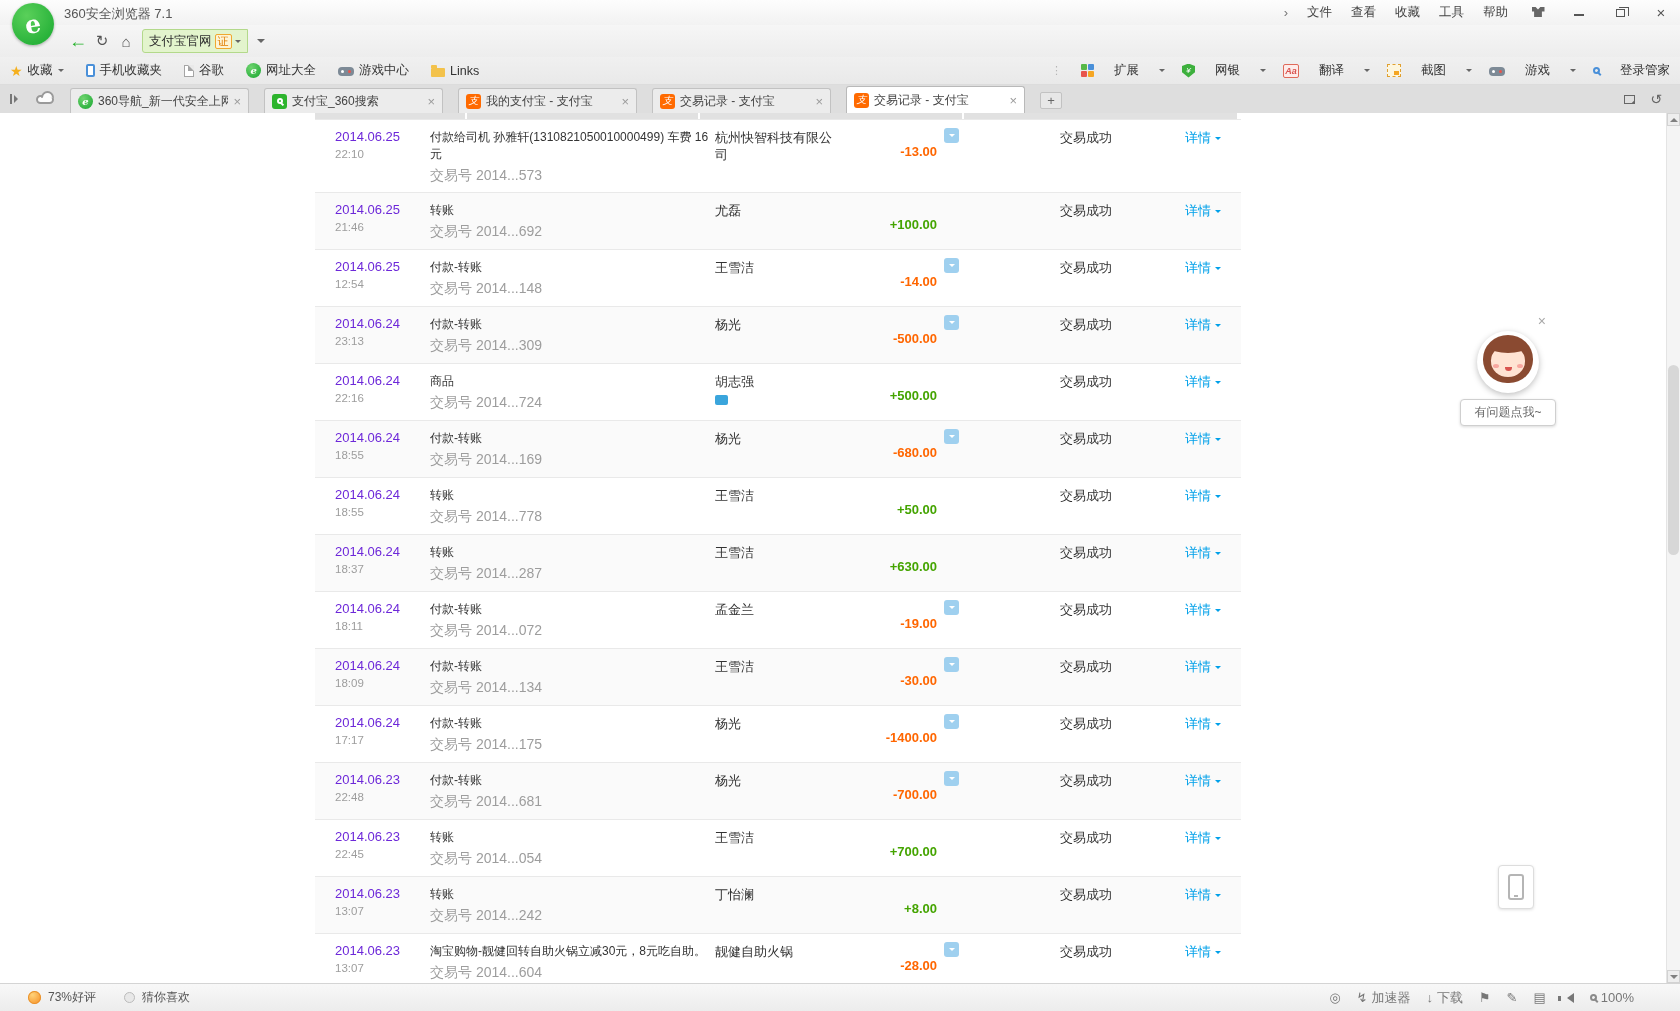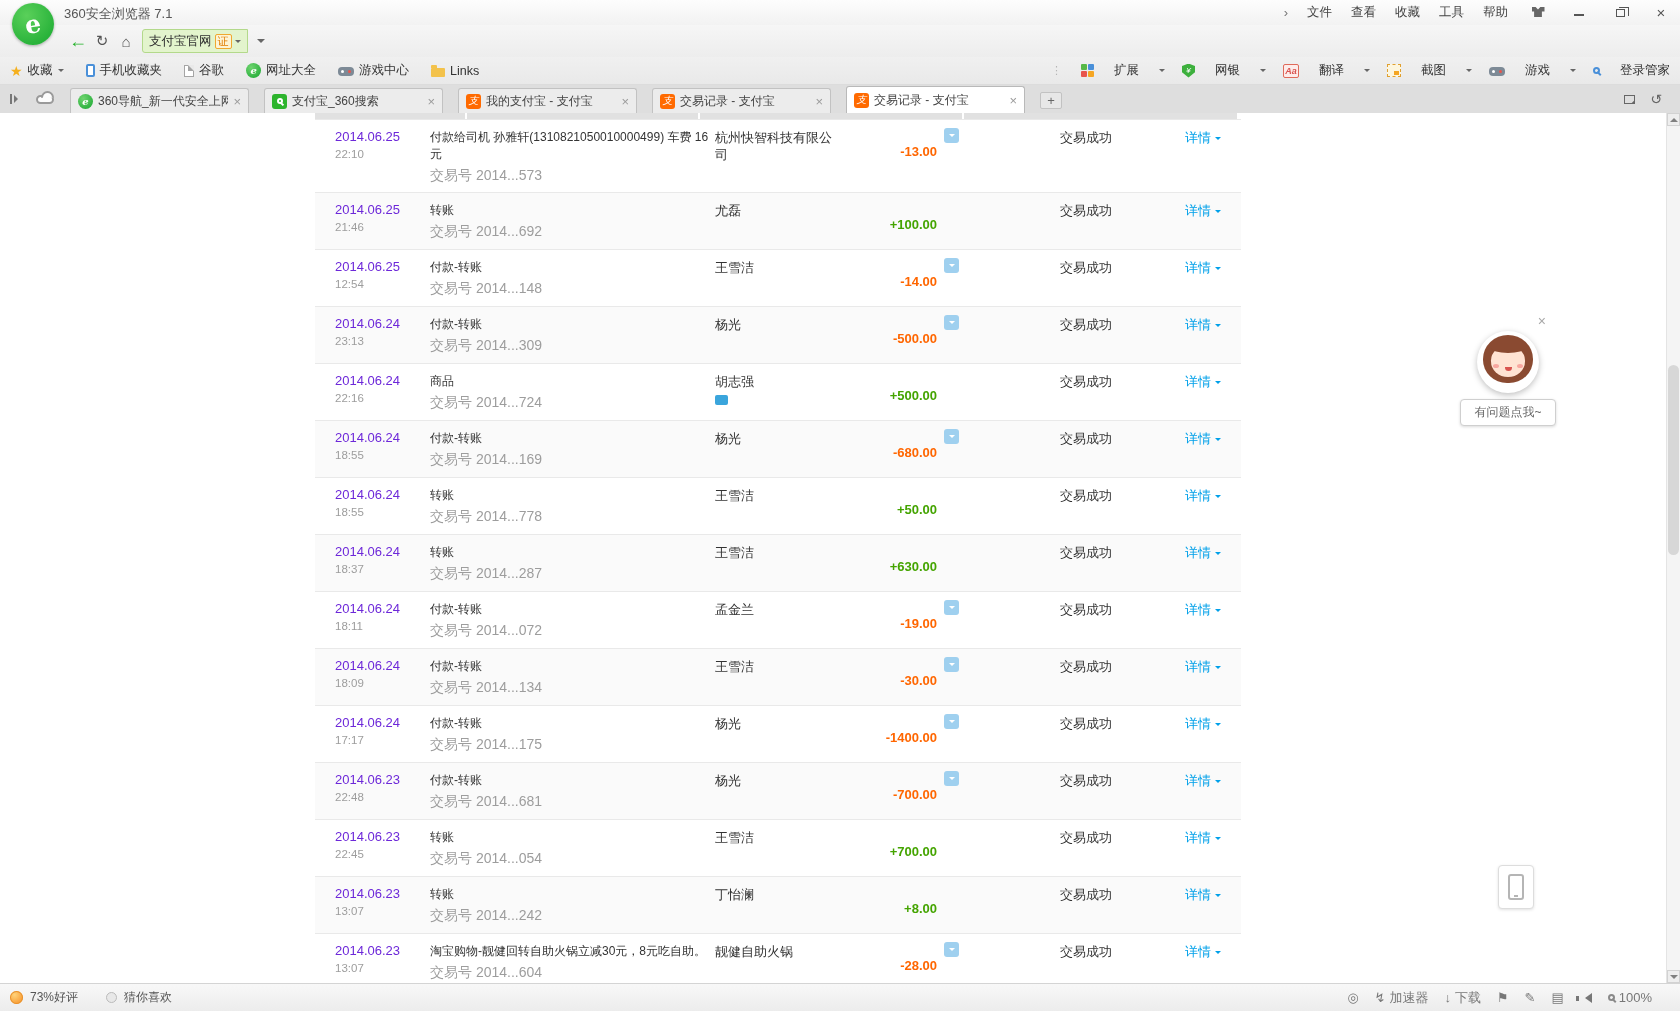--- a/index.html
+++ b/index.html
@@ -169,21 +169,21 @@
   .vs-btn{position:absolute;left:0;width:13px;height:13px;background:#eee;border:1px solid #d2d2d2;
           display:flex;align-items:center;justify-content:center;cursor:pointer}
   .vs-btn.up{top:0}.vs-btn.down{bottom:0}
   .vs-btn.up i{border:4px solid transparent;border-bottom-color:#808080;margin-top:-4px}
   .vs-btn.down i{border:4px solid transparent;border-top-color:#808080;margin-top:4px}
   .vs-btn i{width:0;height:0;display:block}
   .vs-thumb{position:absolute;left:1px;top:252px;width:11px;height:190px;background:#d7d7d7;border-radius:6px;cursor:grab}
 
   
   .statusbar{height:28px;background:linear-gradient(#f8f8f8,#ececec);border-top:1px solid #d4d4d4;
-             display:flex;align-items:center;padding:0 10px;font-size:12px;color:#555}
+             display:flex;align-items:center;padding:0 28px;font-size:12px;color:#555}
   .sb-left{display:flex;align-items:center;gap:7px}
   .medal{width:13px;height:13px;border-radius:50%;background:radial-gradient(circle at 35% 30%,#ffd37a,#f58a1f);box-shadow:inset 0 0 0 1px #e8912b}
   .sb-gap{width:14px}
   .sb-dot{width:11px;height:11px;border-radius:50%;border:1px solid #bbb;background:#e8e8e8}
   .sb-right{margin-left:auto;display:flex;align-items:center;gap:16px;padding-right:18px;color:#666}
   .sb-ico{font-size:13px;color:#777;display:inline-flex;align-items:center;gap:4px}
   .spk{width:0;height:0;border:5px solid transparent;border-right:7px solid #777;position:relative;display:inline-block}
   .spk::before{content:"";position:absolute;left:-9px;top:-2px;width:3px;height:5px;background:#777}
 </style>
 </head>

